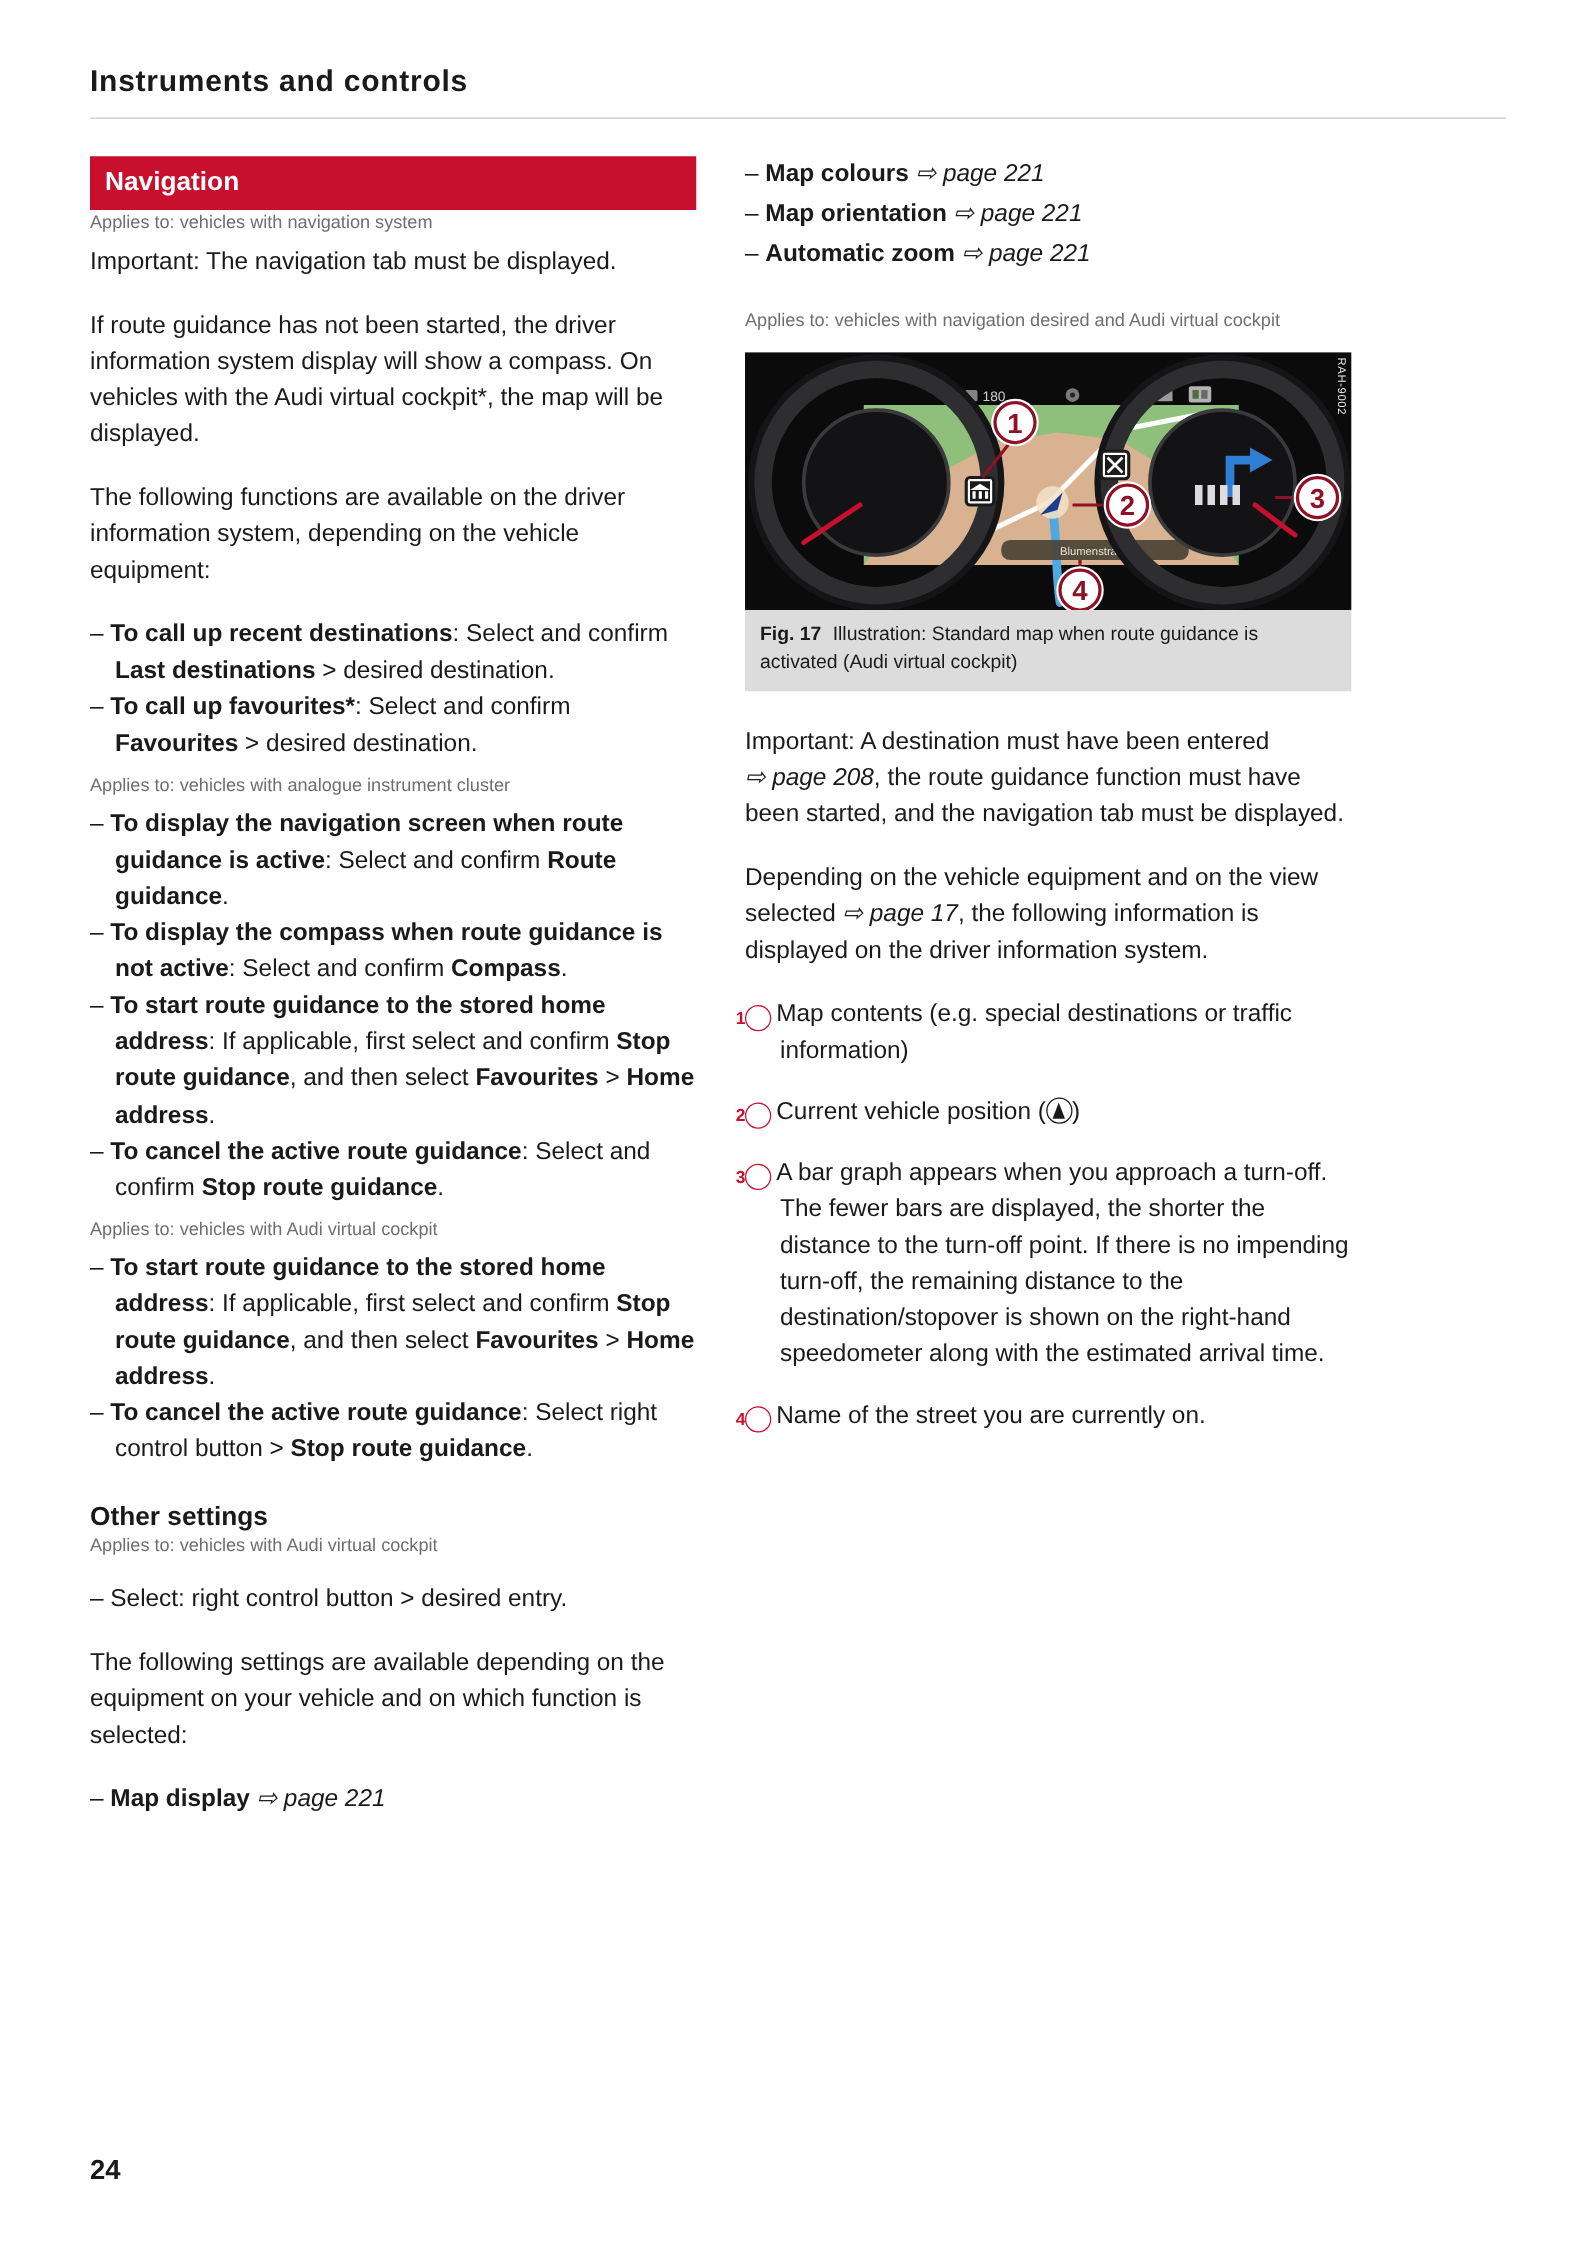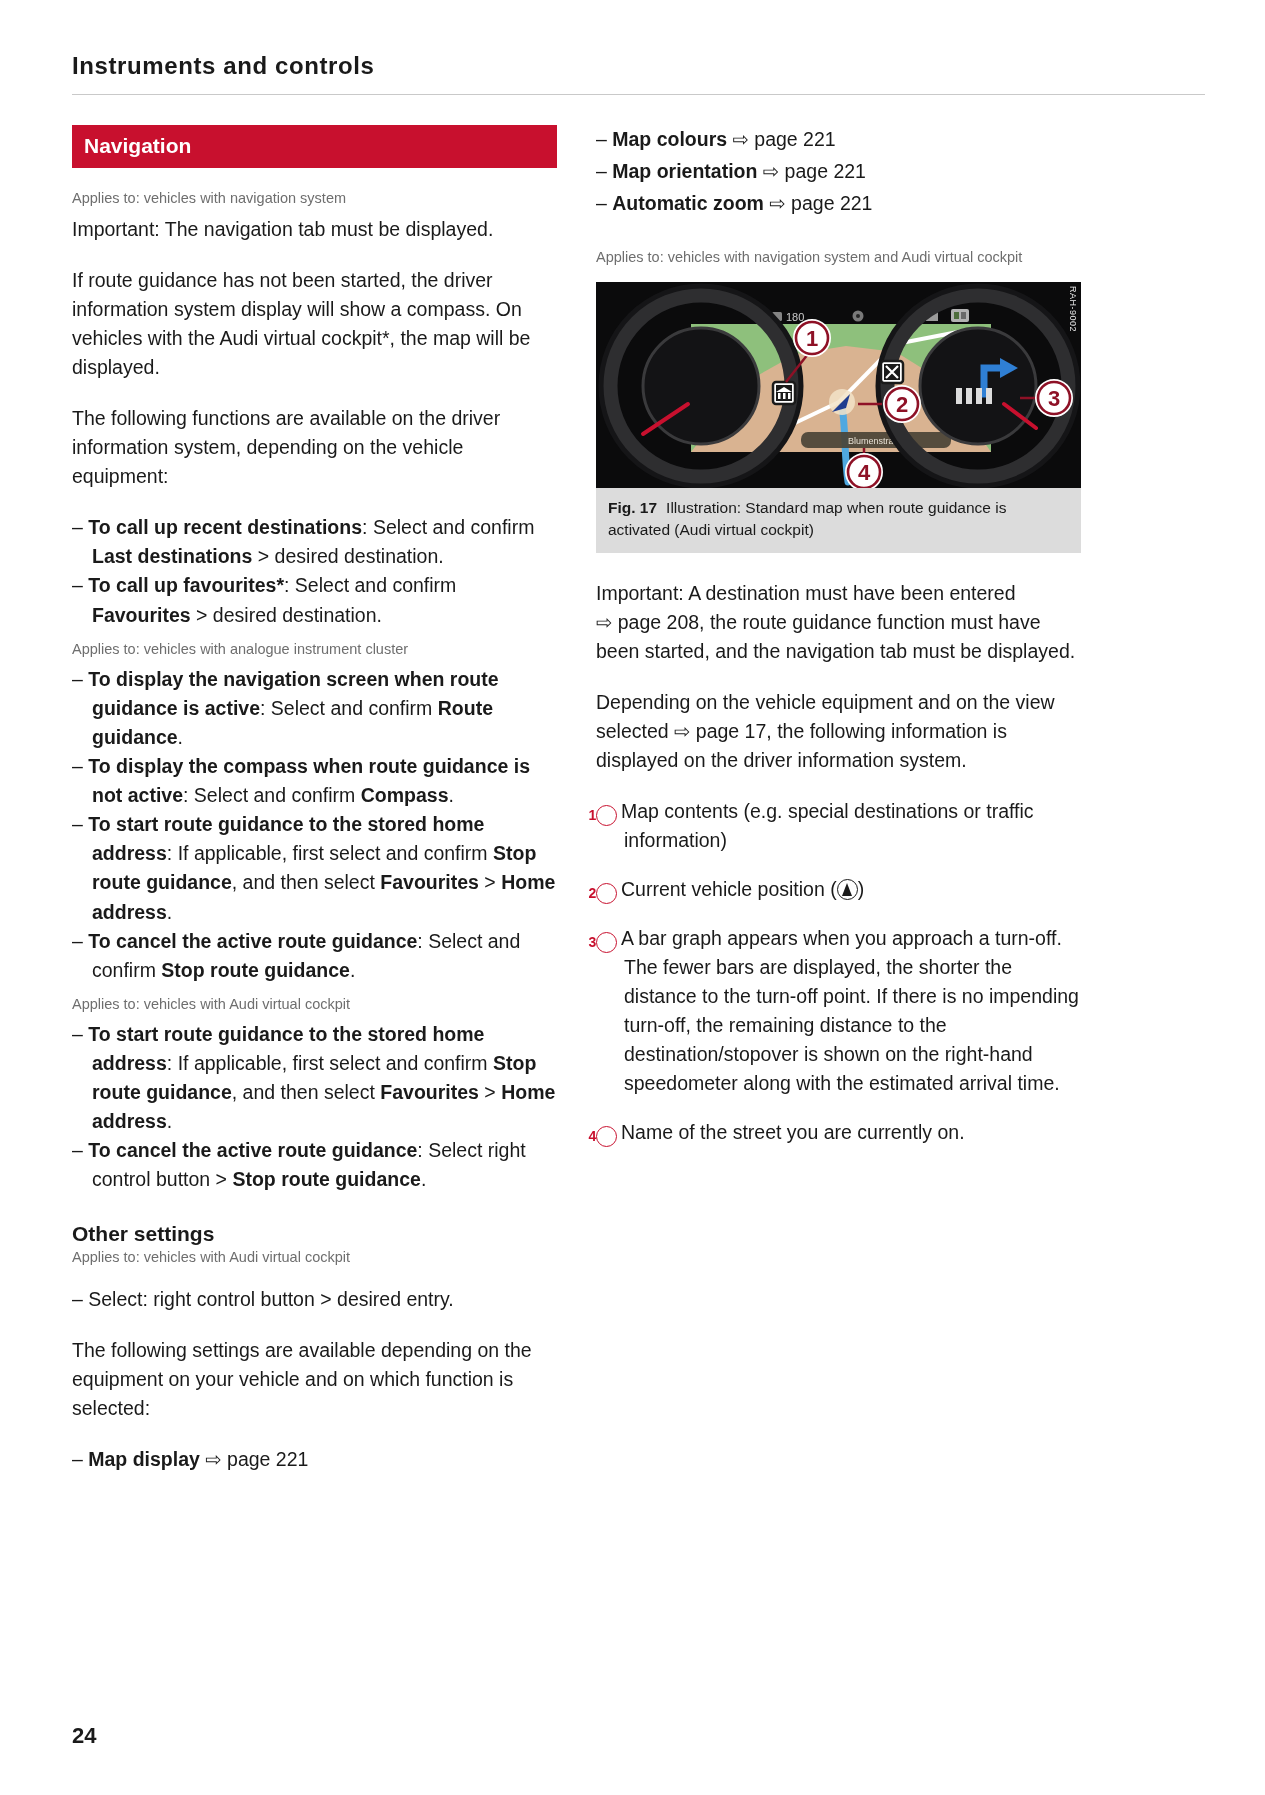--- a/index.html
+++ b/index.html
@@ -46,21 +46,21 @@
   }
 
   
   .redbar {
     background: #c8102e;
     color: #ffffff;
     font-size: 21px;
     font-weight: bold;
     line-height: 1.26;
     padding: 8px 0 9px 12px;
-    margin-bottom: 21px;
+    margin-bottom: 1px;
   }
   .redbar.two-line { padding-bottom: 10px; }
 
   .applies {
     font-size: 14.5px;
     color: #6e6e6e;
     line-height: 1.35;
     margin-bottom: 6px;
   }
 
@@ -69,21 +69,21 @@
     font-size: 19.5px;
     line-height: 1.49;
     margin: 0 0 22px 0;
     color: #1a1a1a;
   }
 
   .b { font-weight: bold; }
   .i { }
 
   
-  .ref { white-space: nowrap; text-align: center; }
+  .ref { font-style: italic; white-space: nowrap; text-align: center; }
 
   
   .action {
     font-size: 19.5px;
     line-height: 1.49;
     margin: 0 0 22px 0;
     padding-left: 24px;
     text-indent: -24px;
   }
   .tri { font-size: 14px; }
@@ -271,21 +271,21 @@
     </div>
 
     <div class="col">
 
       <ul class="dash refs" style="margin-bottom:30px;">
         <li>–&nbsp;<span class="b">Map colours</span> <span class="ref">⇨ page 221</span></li>
         <li>–&nbsp;<span class="b">Map orientation</span> <span class="ref">⇨ page 221</span></li>
         <li>–&nbsp;<span class="b">Automatic zoom</span> <span class="ref">⇨ page 221</span></li>
       </ul>
 
-      <div class="applies">Applies to: vehicles with navigation system and Audi virtual cockpit</div>
+      <div class="applies">Applies to: vehicles with navigation desired and Audi virtual cockpit</div>
 
       <div class="figure">
         <div class="fig-img-wrap">
           <svg width="485" height="206" viewBox="0 0 485 206">
             <defs>
               <clipPath id="mapClip">
                   <rect x="0" y="0" width="485" height="206"></rect>
                 </clipPath>
             </defs>
 

